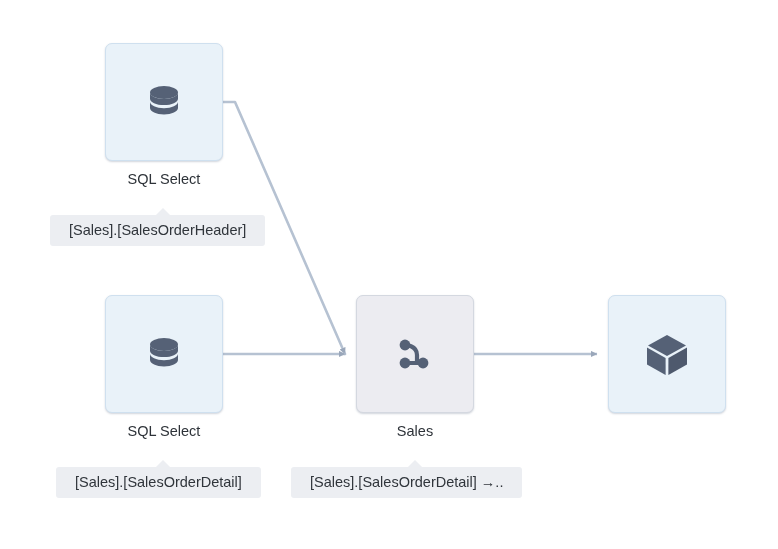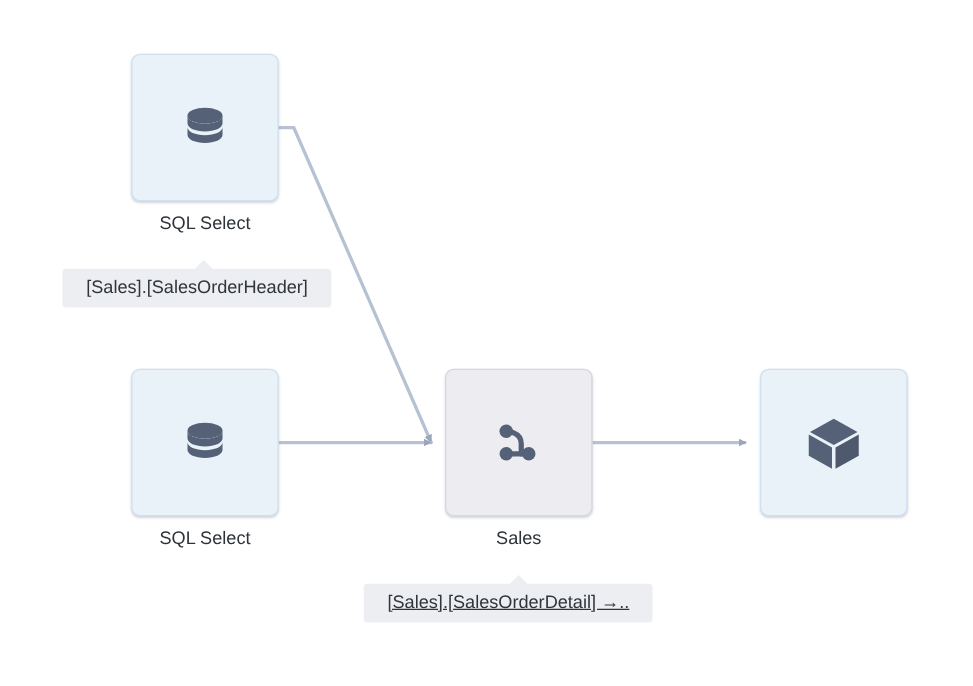--- a/index.html
+++ b/index.html
@@ -133,19 +133,23 @@
         <path d="M45 18.6 L26.4 29 L26.4 46 L45 35.6 Z" fill="#4e596d"></path>
       </svg>
     </span>
   </div>
 
   <div class="tooltip" style="left:50px; top:215px;">
     <span class="caret" style="left:113px;"></span>
     <span>[Sales].[SalesOrderHeader]</span>
   </div>
 
+  <div class="tooltip" style="left:56px; top:467px;">
+    <span class="caret" style="left:107px;"></span>
+    <span>[Sales].[SalesOrderDetail]</span>
+  </div>
 
-  <div class="tooltip" style="left:291px; top:467px;text-decoration:underline;">
+  <div class="tooltip" style="left:291px; top:467px;">
     <span class="caret" style="left:124px;"></span>
     <span>[Sales].[SalesOrderDetail] →..</span>
   </div>
 
 </div>
 
 </body></html>

